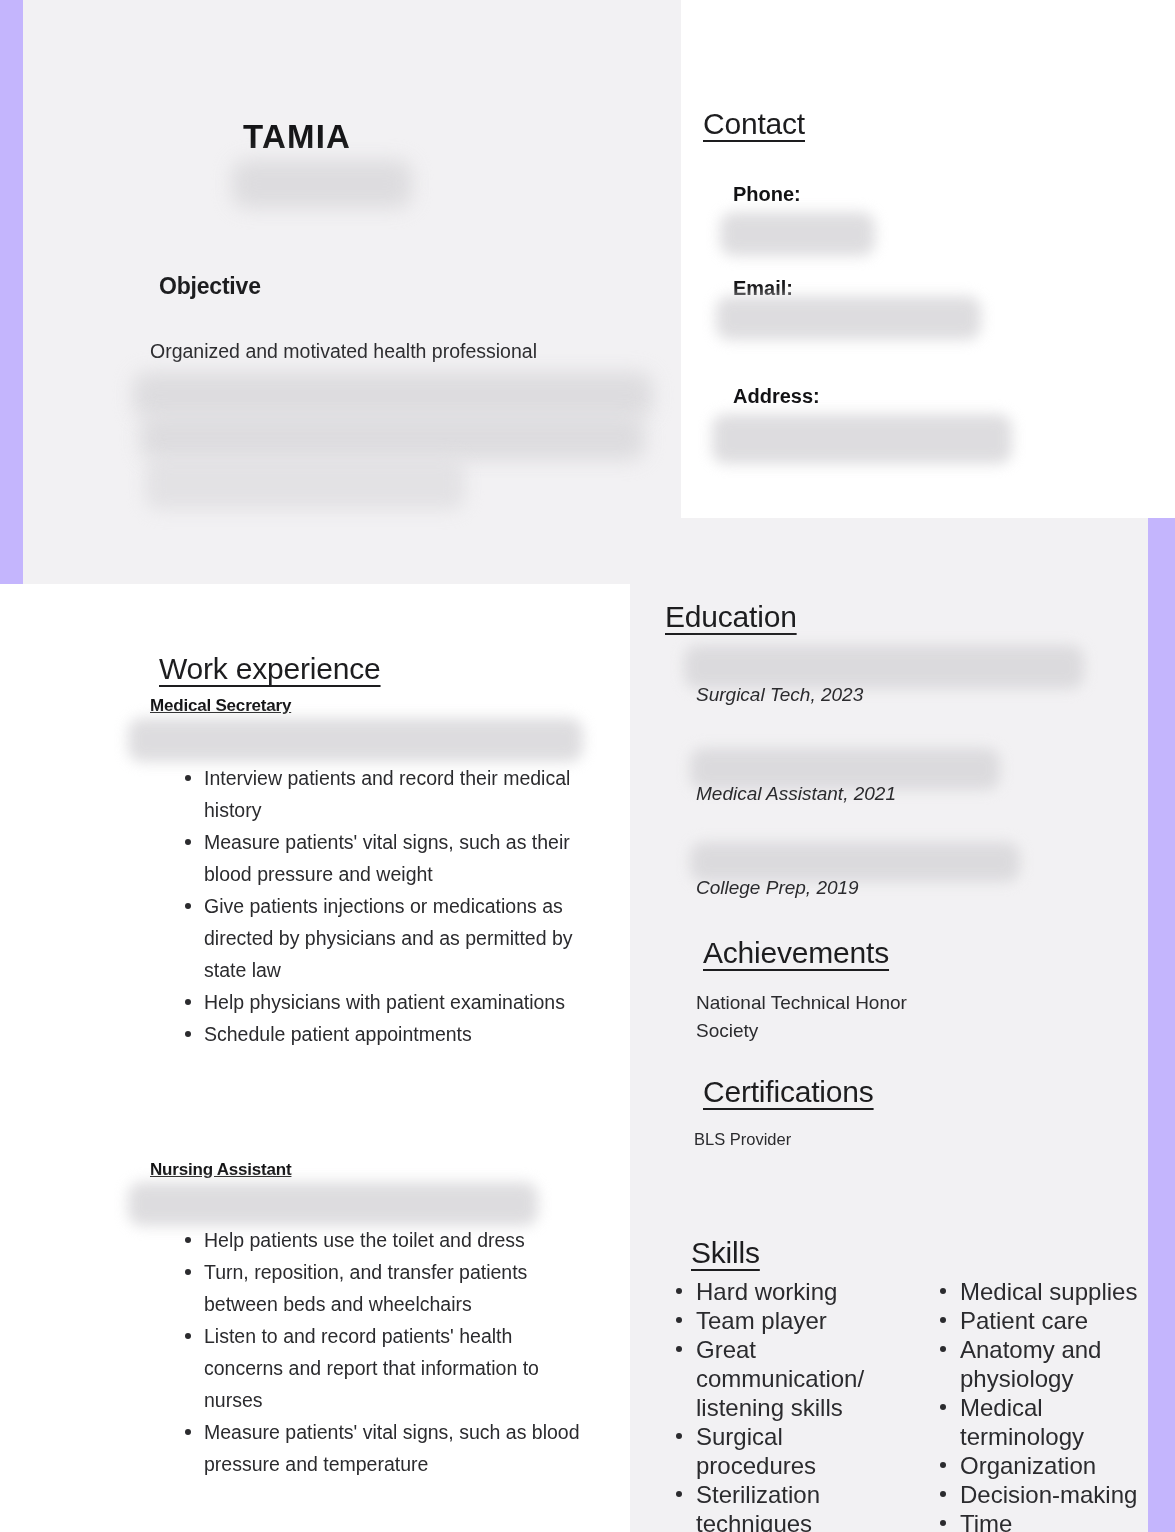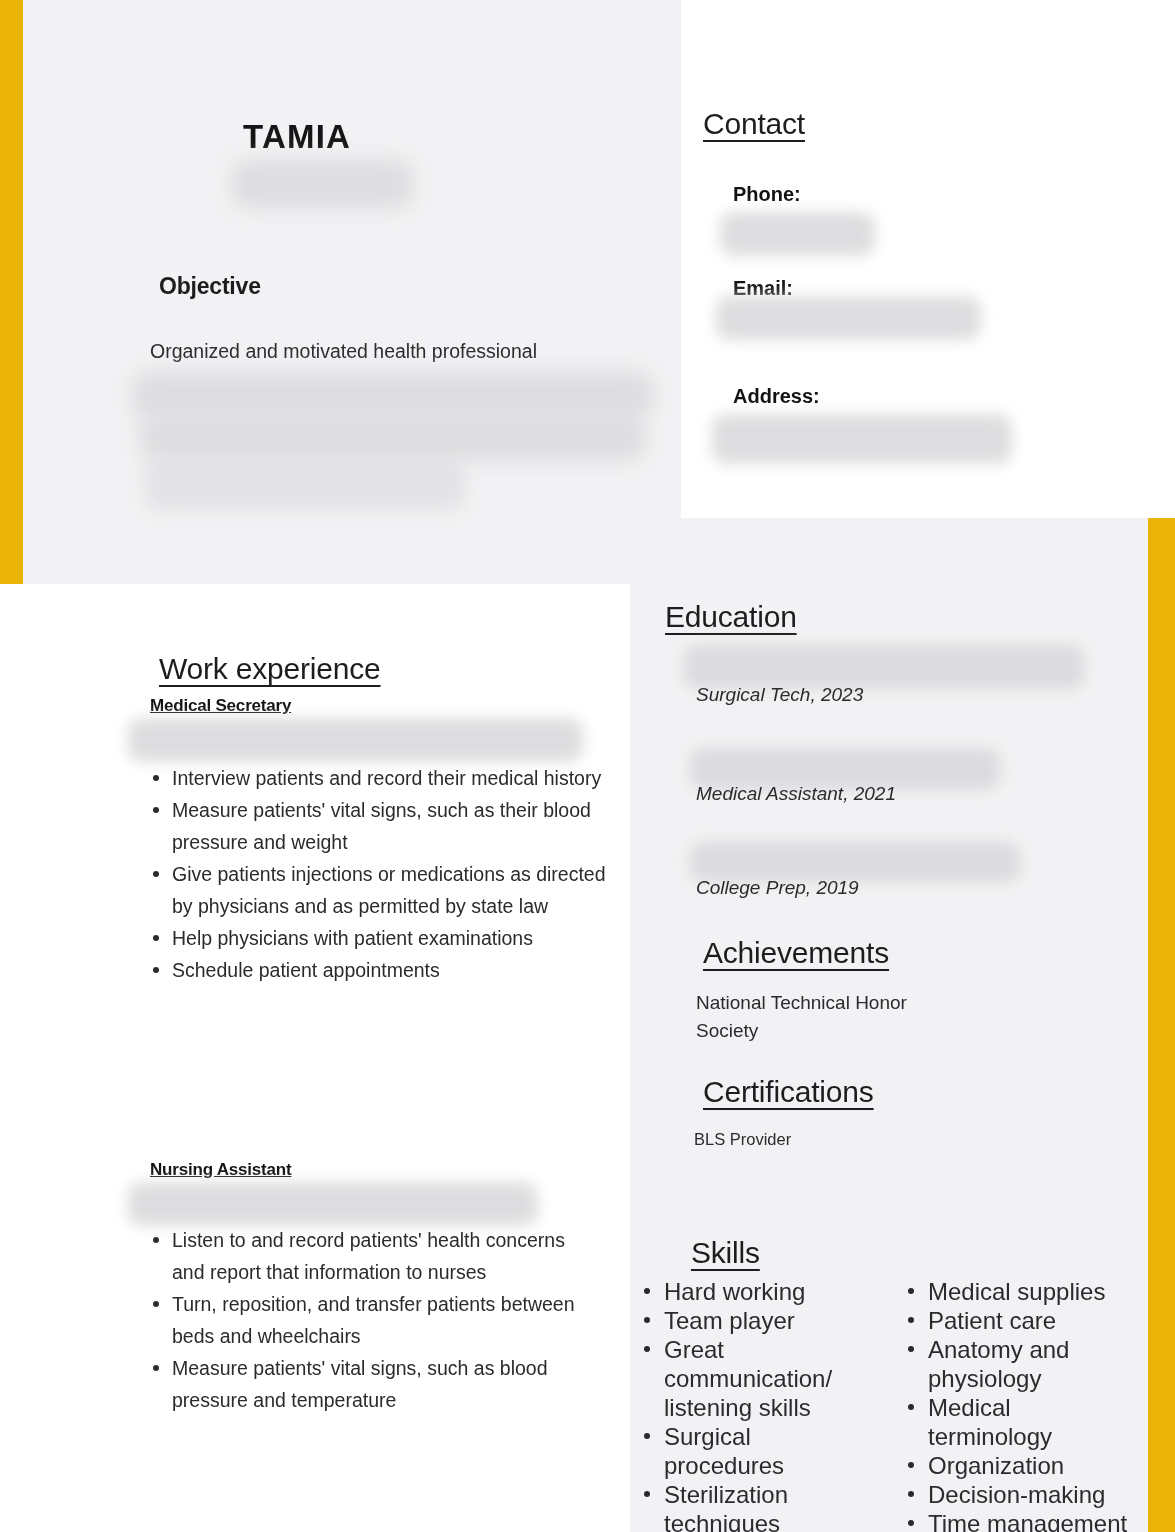--- a/index.html
+++ b/index.html
@@ -9,21 +9,21 @@
   }
   body {
     font-family: "Liberation Sans", sans-serif;
     color: #1d1d1f;
     -webkit-font-smoothing: antialiased;
   }
   .page {
     position: relative;
     width: 1175px;
     height: 1532px;
-    background: #eab308;
+    background: #c4b5fd;
     overflow: hidden;
   }
 
   
   .panel {
     position: absolute;
     background: #f2f1f3;
   }
   .panel-left-top   { left: 23px;  top: 0;     width: 658px; height: 584px; }
   .panel-right-bot  { left: 630px; top: 518px; width: 518px; height: 1014px; }
@@ -91,20 +91,21 @@
     margin: 0;
     padding: 0 0 0 22px;
     list-style: none;
   }
   ul.bul li {
     position: relative;
     font-size: 19.5px;
     line-height: 32px;
     color: #2b2b2e;
     margin-bottom: 0;
+    margin-left: 32px;
   }
   ul.bul li::before {
     content: "";
     position: absolute;
     left: -19px;
     top: 13px;
     width: 6px;
     height: 6px;
     background: #2b2b2e;
     border-radius: 50%;
@@ -189,22 +190,23 @@
       <li>Help physicians with patient examinations</li>
       <li>Schedule patient appointments</li>
     </ul>
   </div>
 
   <h3 class="bold-sub job2-title">Nursing Assistant</h3>
   <div class="redact" style="left:128px; top:1182px; width:410px; height:44px;"></div>
 
   <div class="job2-list">
     <ul class="bul">
+      <li>Help patients use the toilet and dress</li>
+      <li>Turn, reposition, and transfer patients between beds and wheelchairs</li>
       <li>Listen to and record patients' health concerns and report that information to nurses</li>
-      <li>Turn, reposition, and transfer patients between beds and wheelchairs</li>
       <li>Measure patients' vital signs, such as blood pressure and temperature</li>
     </ul>
   </div>
 
   <h2 class="u-head contact-head">Contact</h2>
 
   <div class="contact-label lbl-phone">Phone:</div>
   <div class="redact" style="left:720px; top:212px; width:155px; height:44px;"></div>
 
   <div class="contact-label lbl-email">Email:</div>

